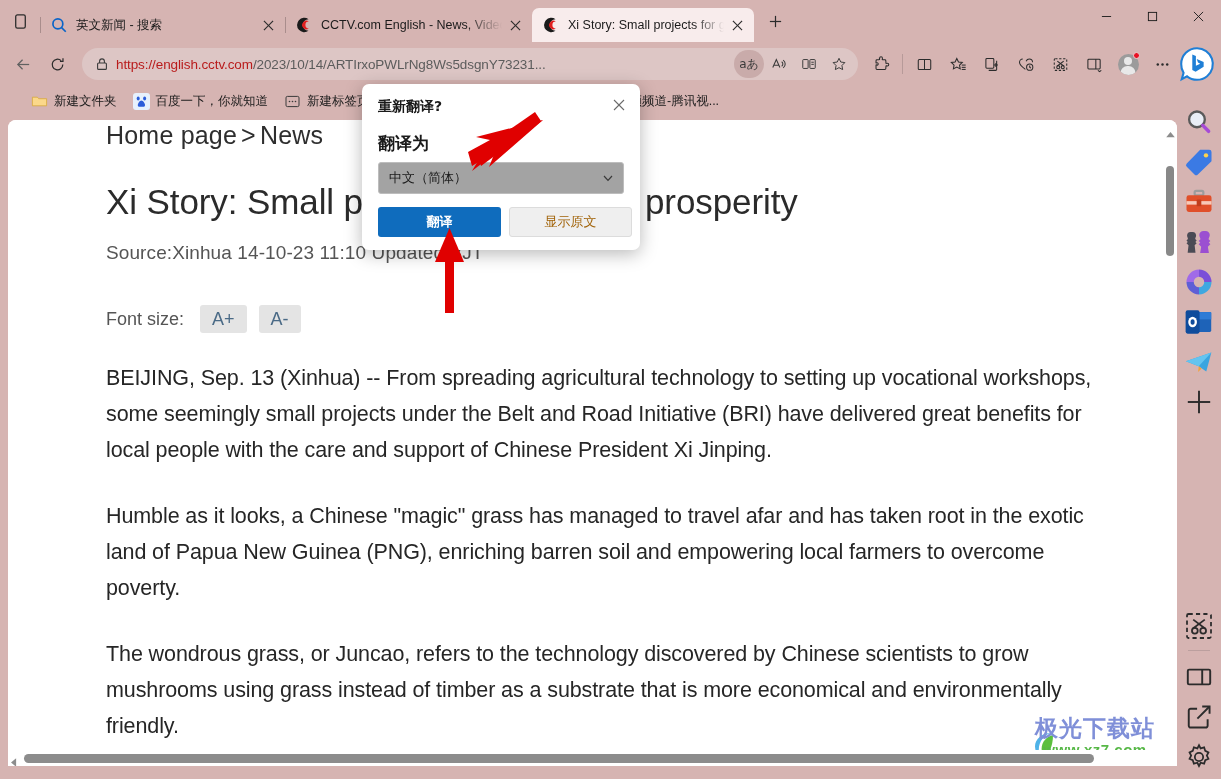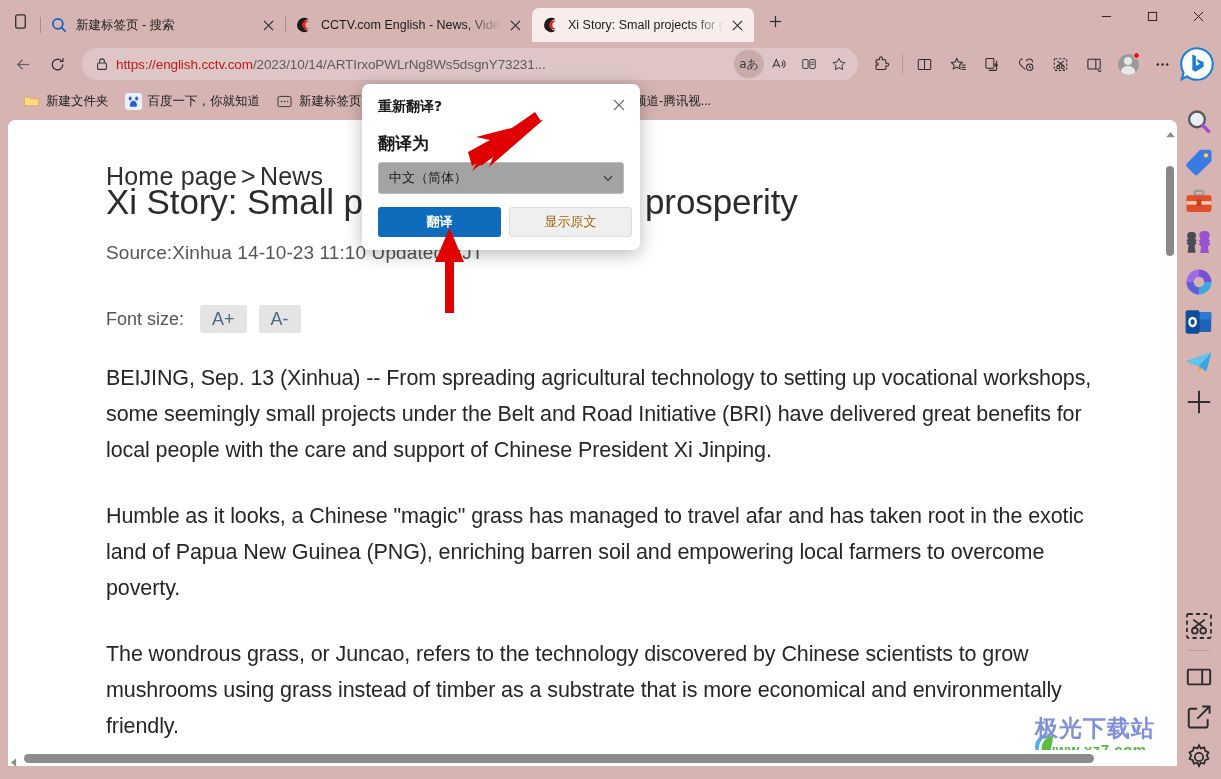--- a/index.html
+++ b/index.html
@@ -83,33 +83,33 @@
     background: #9b9b9b; position: relative; overflow: hidden;
   }
   .avatar::before { content:""; position:absolute; left:50%; top:3px; width:8px; height:8px; border-radius:50%; background:#e8e8e8; transform:translateX(-50%); }
   .avatar::after { content:""; position:absolute; left:50%; top:12.5px; width:15px; height:11px; border-radius:7px 7px 0 0; background:#e8e8e8; transform:translateX(-50%); }
   .avatar-dot { position:absolute; right:5px; top:4px; width:7px; height:7px; border-radius:50%; background:#e81123; border:1.5px solid #e9d3d2; }
   .bing-btn { width: 36px; height: 32px; display:flex; align-items:center; justify-content:center; }
 
   
   .bookmarks {
     position: absolute; left: 0; top: 86px; width: 1221px; height: 30px;
-    display: flex; align-items: center; padding-left: 16px; gap: 2px;
+    display: flex; align-items: center; padding-left: 24px; gap: 2px;
   }
   .bm { display: flex; align-items: center; height: 24px; padding: 0 7px; border-radius: 4px; font-size: 12.5px; color: #1b1b1b; white-space: nowrap; }
   .bm-ico { width: 17px; height: 17px; margin-right: 6px; display: flex; align-items: center; justify-content: center; flex: 0 0 17px; }
 
   
   .content {
     position: absolute; left: 8px; top: 120px; width: 1169px; height: 646px;
     background: #ffffff; border-radius: 8px 8px 0 0; overflow: hidden;
   }
   .page { position: absolute; left: 0; top: 0; width: 1155px; height: 630px; padding: 0 0 0 0; background: #fff; }
 
-  .breadcrumb { position: absolute; left: 98px; top: 1px; font-size: 25px; color: #2e2e2e; font-weight: 400; letter-spacing: 0.2px; margin-top: 41px; }
+  .breadcrumb { position: absolute; left: 98px; top: 1px; font-size: 25px; color: #2e2e2e; font-weight: 400; letter-spacing: 0.2px; }
   .breadcrumb .sep { color: #2e2e2e; padding: 0 4px; }
   .headline {
     position: absolute; left: 98px; top: 60px; width: 1000px;
     font-size: 35px; line-height: 44px; color: #2b2b2b; font-weight: 400; letter-spacing: -0.1px;
     white-space: nowrap;
   }
   .source { position: absolute; left: 98px; top: 122px; font-size: 19px; color: #555; letter-spacing: 0.1px; }
   .fontsize-row { position: absolute; left: 98px; top: 185px; display: flex; align-items: center; gap: 12px; }
   .fontsize-label { font-size: 18px; color: #555; margin-right: 4px; }
   .fs-btn {
@@ -188,21 +188,21 @@
     </div>
 
     <div class="tab" style="width:245px">
       <div class="tab-sep"></div>
       <span class="tab-fav">
         <svg viewBox="0 0 16 16" fill="none" stroke="#0a64c8" stroke-width="1.5">
           <circle cx="7" cy="7" r="4.4"></circle>
             <line x1="10.3" y1="10.3" x2="14" y2="14"></line>
         </svg>
       </span>
-      <span class="tab-title">新建标签页 - 搜索</span>
+      <span class="tab-title">英文新闻 - 搜索</span>
       <span class="tab-close">
         <svg viewBox="0 0 12 12" stroke="#2b2b2b" stroke-width="1.2">
             <line x1="1" y1="1" x2="11" y2="11"></line>
             <line x1="11" y1="1" x2="1" y2="11"></line>
           </svg>
       </span>
     </div>
 
     <div class="tab" style="width:247px">
       <div class="tab-sep"></div>

